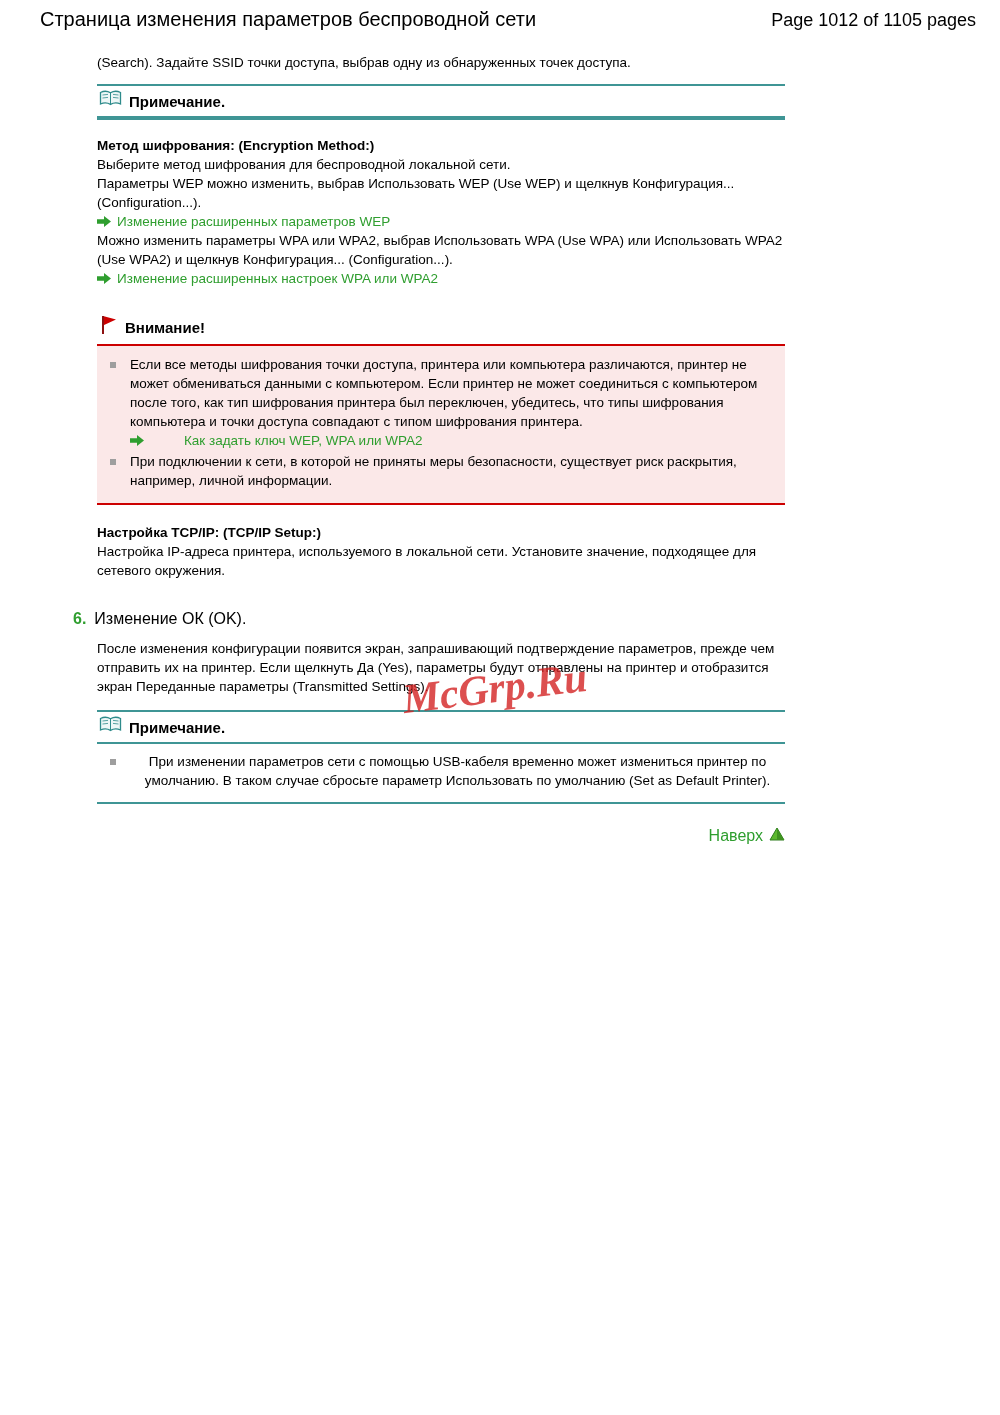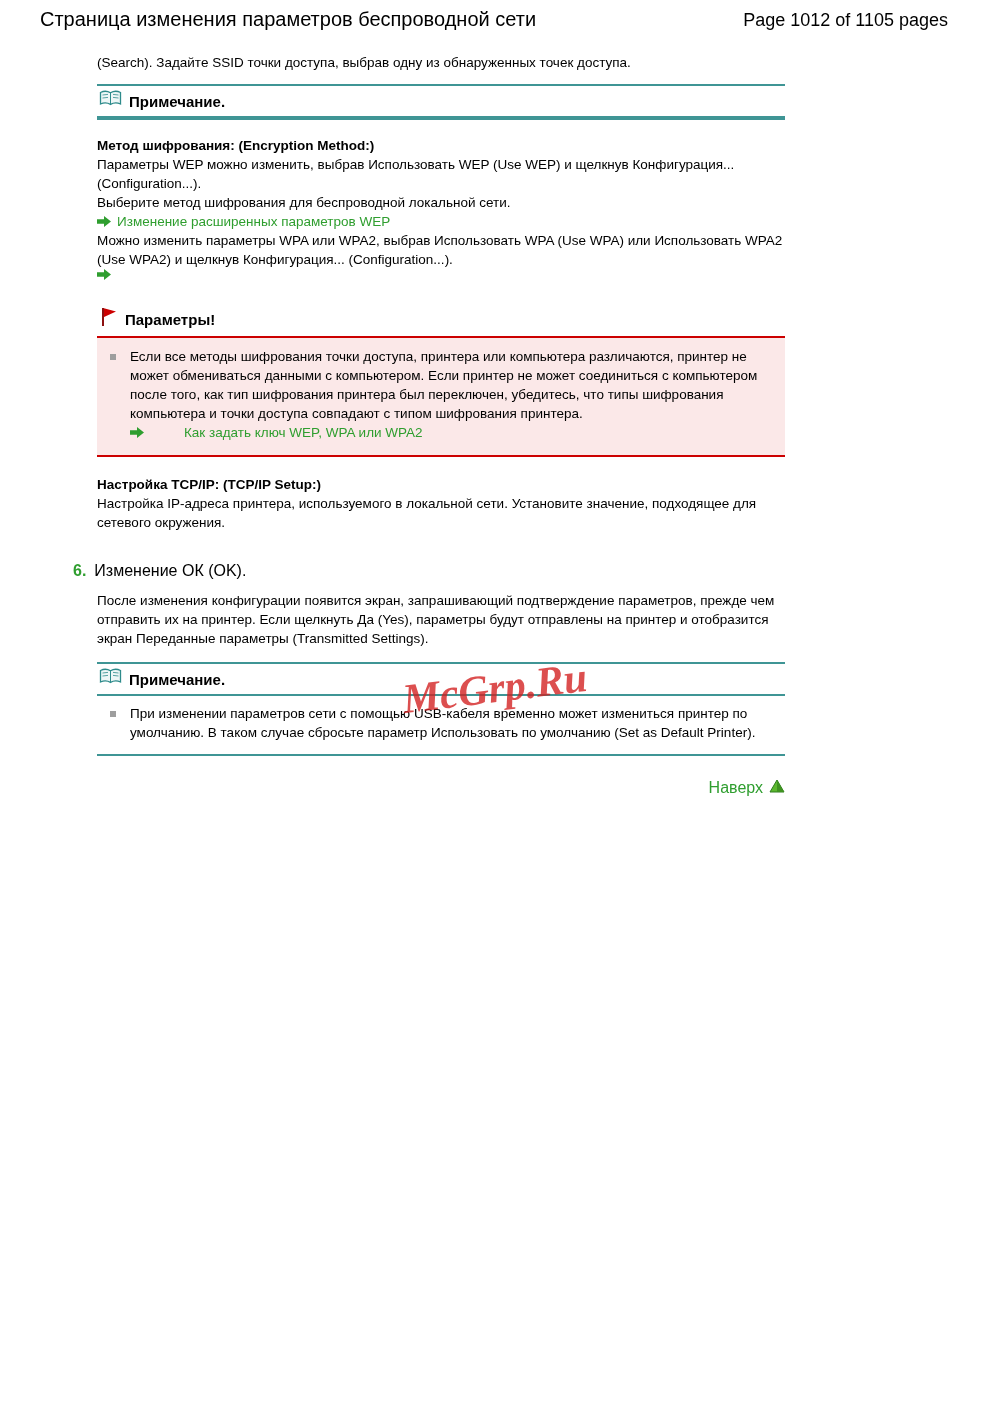--- a/index.html
+++ b/index.html
@@ -4,37 +4,37 @@
 <style>
   * { margin:0; padding:0; box-sizing:border-box; }
   html,body { background:#ffffff; }
   body {
     width:1000px; height:1415px; position:relative;
     font-family:"Liberation Sans", sans-serif; color:#000;
     overflow:hidden;
   }
   .page-header {
     display:flex; justify-content:space-between; align-items:baseline;
-    padding:8px 52px 0 40px;
+    padding:8px 24px 0 40px;
   }
   .page-header .title { font-size:20px; font-weight:400; }
   .page-header .pageno { font-size:18px; font-weight:400; }
 
   .content { margin:22px 0 0 97px; width:688px; font-size:13.5px; line-height:19px; }
 
   .intro { margin-bottom:12px; }
 
   .green-link {
     display:flex; align-items:center; gap:6px;
     color:#2f9e2f; text-decoration:none; cursor:pointer; line-height:19px;
   }
   .green-link .arrow { display:inline-flex; flex:0 0 auto; }
 
   
-  .note-block { margin-bottom:16px; }
+  .note-block { margin-bottom:16px;text-align:center; }
   .rule-teal { height:2px; background:#3f9595; }
   .rule-red { height:2px; background:#cc0000; }
   .note-title-row { display:flex; align-items:center; gap:7px; padding:4px 2px; }
   .note-title-row .block-title { font-size:15px; font-weight:bold; }
 
   ul.bullets { list-style:none; padding:8px 0 10px 0; }
   ul.bullets > li { position:relative; padding-left:33px; margin-bottom:2px; }
   ul.bullets > li::before {
     content:""; position:absolute; left:13px; top:7px;
     width:6px; height:6px; background:#9e9e9e;
@@ -104,64 +104,66 @@
           </svg>
         </span>
         <span class="block-title">Примечание.</span>
       </div>
       <div class="rule-teal"></div>
       <div class="rule-teal"></div>
     </div>
 
     <div class="text-section">
       <h2>Метод шифрования: (Encryption Method:)</h2>
+      <p>Выберите метод шифрования для беспроводной локальной сети.</p>
       <p>Параметры WEP можно изменить, выбрав Использовать WEP (Use WEP) и щелкнув Конфигурация... (Configuration...).</p>
-      <p>Выберите метод шифрования для беспроводной локальной сети.</p>
       <a class="green-link">
         <span class="arrow">
           <svg width="14" height="11" viewBox="0 0 14 11">
               <path d="M0 3.3 H7 V0 L14 5.5 L7 11 V7.7 H0 Z" fill="#2f9e2f"></path>
             </svg>
         </span>
         <span>Изменение расширенных параметров WEP</span>
       </a>
       <p>Можно изменить параметры WPA или WPA2, выбрав Использовать WPA (Use WPA) или Использовать WPA2 (Use WPA2) и щелкнув Конфигурация... (Configuration...).</p>
       <a class="green-link">
         <span class="arrow">
           <svg width="14" height="11" viewBox="0 0 14 11">
               <path d="M0 3.3 H7 V0 L14 5.5 L7 11 V7.7 H0 Z" fill="#2f9e2f"></path>
             </svg>
         </span>
+        <span>Изменение расширенных настроек WPA или WPA2</span>
       </a>
     </div>
 
     <div class="warning-block">
       <div class="warn-title-row">
         <span>
           <svg width="20" height="21" viewBox="0 0 20 21">
             <path d="M4 2 L17 5.5 L4 11.5 Z" fill="#cc0000"></path>
             <line x1="4" y1="2" x2="4" y2="20" stroke="#8c1010" stroke-width="2"></line>
           </svg>
         </span>
-        <span class="block-title">Параметры!</span>
+        <span class="block-title">Внимание!</span>
       </div>
       <div class="rule-red"></div>
       <div class="warning-body">
         <ul class="bullets">
           <li>
             <span>Если все методы шифрования точки доступа, принтера или компьютера различаются, принтер не может обмениваться данными с компьютером. Если принтер не может соединиться с компьютером после того, как тип шифрования принтера был переключен, убедитесь, что типы шифрования компьютера и точки доступа совпадают с типом шифрования принтера.</span>
             <a class="green-link">
               <span class="arrow">
                 <svg width="14" height="11" viewBox="0 0 14 11">
                     <path d="M0 3.3 H7 V0 L14 5.5 L7 11 V7.7 H0 Z" fill="#2f9e2f"></path>
                   </svg>
               </span>
               <span>Как задать ключ WEP, WPA или WPA2</span>
             </a>
           </li>
+          <li>При подключении к сети, в которой не приняты меры безопасности, существует риск раскрытия, например, личной информации.</li>
         </ul>
       </div>
       <div class="rule-red"></div>
     </div>
 
     <div class="text-section tcpip">
       <h2>Настройка TCP/IP: (TCP/IP Setup:)</h2>
       <p>Настройка IP-адреса принтера, используемого в локальной сети. Установите значение, подходящее для сетевого окружения.</p>
     </div>
 

